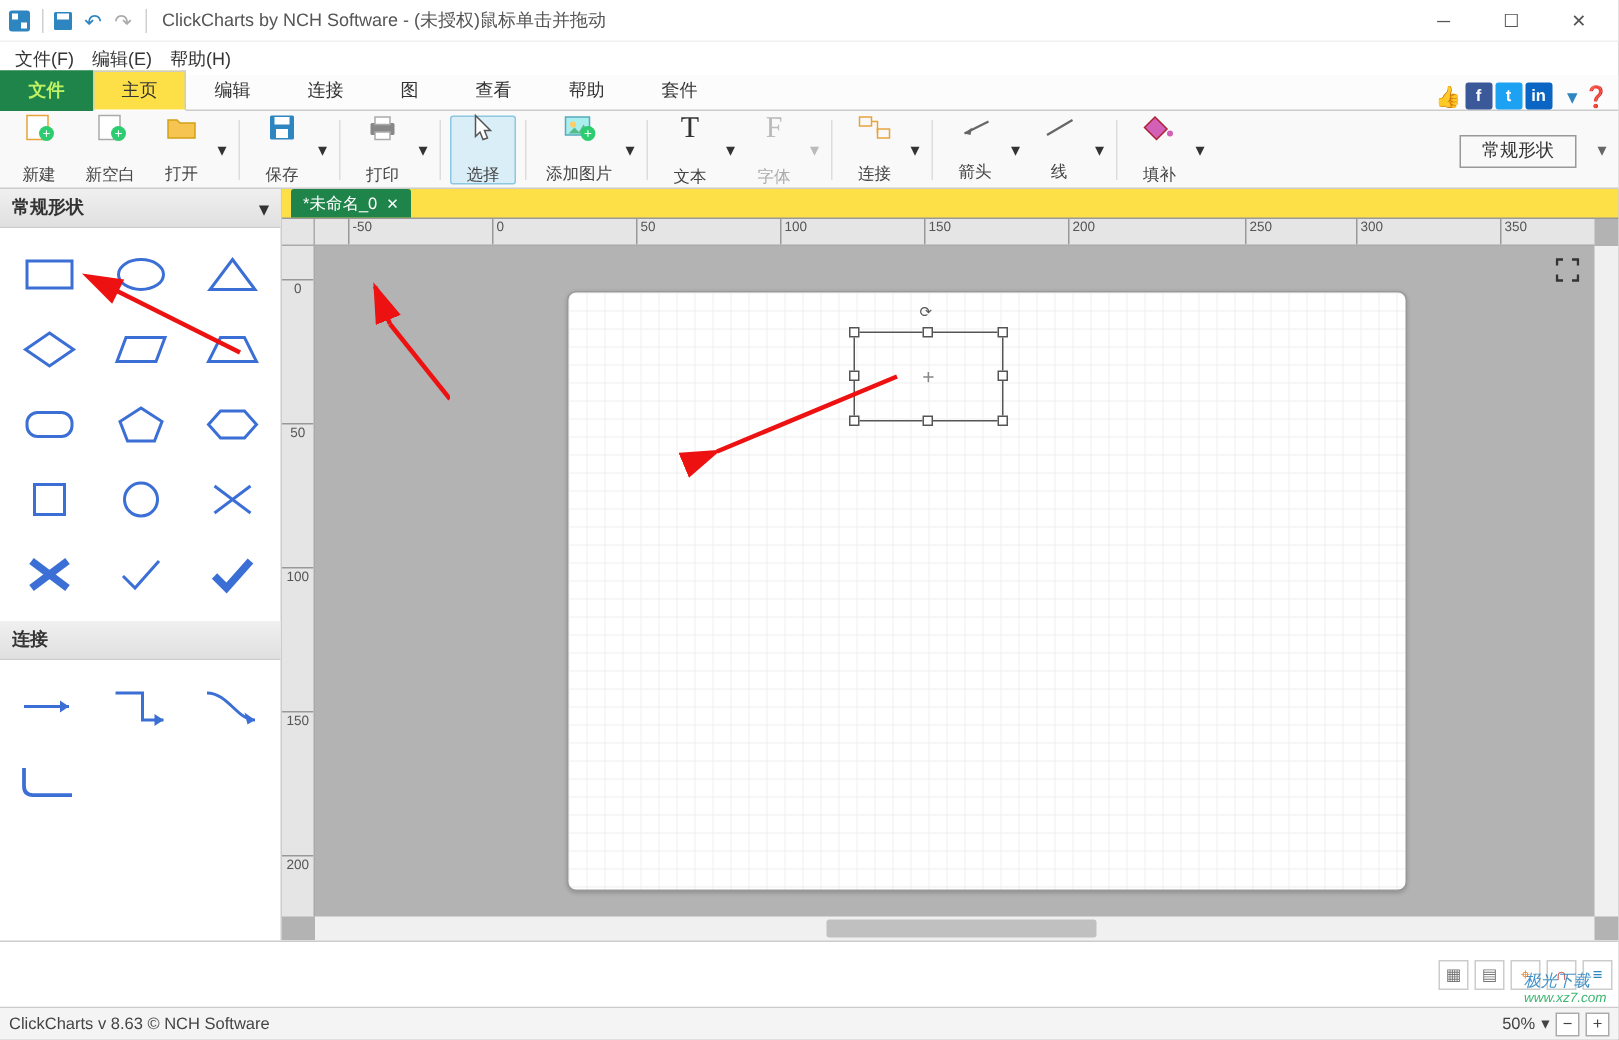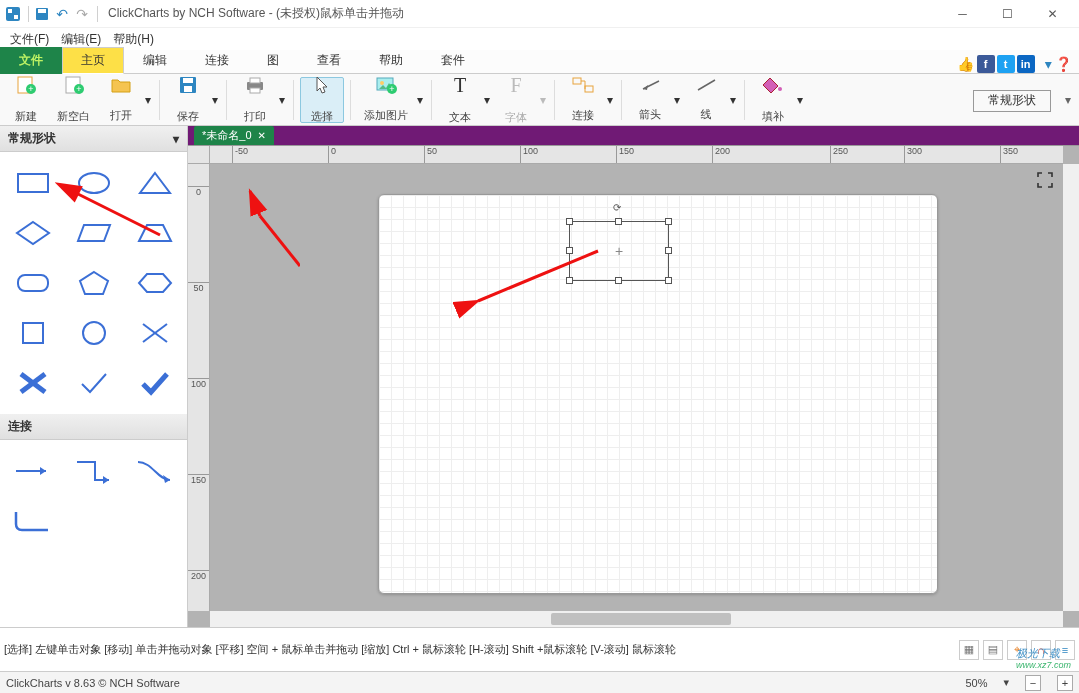--- a/index.html
+++ b/index.html
@@ -41,21 +41,21 @@
   .workspace { flex: 1; display: flex; min-height: 0; }
   
   
   .shape-panel { width: 188px; background: #fff; border-right: 1px solid #ccc; display: flex; flex-direction: column; }
   .panel-header { background: linear-gradient(#f0f0f0,#e0e0e0); border-bottom: 1px solid #ccc; padding: 4px 8px; font-size: 12px; display: flex; align-items: center; justify-content: space-between; font-weight: bold; }
   .shape-grid { padding: 8px 4px; display: grid; grid-template-columns: repeat(3, 1fr); gap: 4px; }
   .shape-cell { height: 46px; display: flex; align-items: center; justify-content: center; position: relative; }
   
   
   .canvas-area { flex: 1; display: flex; flex-direction: column; background: #b3b3b3; position: relative; }
-  .doctabs { height: 20px; background: #701a75; display: flex; align-items: flex-end; border-bottom: 1px solid #999; padding-left: 6px; }
+  .doctabs { height: 20px; background: #fde047; display: flex; align-items: flex-end; border-bottom: 1px solid #999; padding-left: 6px; }
   .doctab { background: #1e8449; color: #fff; font-size: 11px; padding: 2px 8px; border-radius: 2px 2px 0 0; display: flex; align-items: center; gap: 6px; }
   .doctab .x { font-size: 10px; cursor: default; }
   
   .ruler-corner { position: absolute; left: 0; top: 20px; width: 22px; height: 18px; background: #e5e5e5; border-right: 1px solid #aaa; border-bottom: 1px solid #aaa; z-index: 5; }
   .ruler-h { position: absolute; left: 22px; right: 16px; top: 20px; height: 18px; background: #e5e5e5; border-bottom: 1px solid #aaa; font-size: 9px; color: #555; overflow: hidden; z-index: 5; }
   .ruler-h .ticks { position: relative; height: 100%; }
   .ruler-h .tk { position: absolute; top: 0; height: 100%; border-left: 1px solid #999; padding-left: 2px; }
   .ruler-v { position: absolute; left: 0; top: 38px; bottom: 16px; width: 22px; background: #e5e5e5; border-right: 1px solid #aaa; font-size: 9px; color: #555; overflow: hidden; z-index: 5; }
   .ruler-v .tk { position: absolute; left: 0; width: 100%; border-top: 1px solid #999; text-align: center; }
   
@@ -83,21 +83,21 @@
   
   .hintbar { height: 44px; background: #fff; border-top: 1px solid #ccc; display: flex; align-items: center; font-size: 11px; color: #333; padding: 2px 4px; position: relative; }
   .hint-text { max-width: 720px; line-height: 1.3; }
   .hint-right { margin-left: auto; display: flex; align-items: center; gap: 4px; }
   .status-ico { width: 20px; height: 20px; border: 1px solid #ccc; display: inline-flex; align-items: center; justify-content: center; color: #777; font-size: 11px; background: #fff; }
   .watermark { position: absolute; right: 8px; bottom: 2px; font-size: 11px; color: #2e86c1; opacity: .9; font-style: italic; }
   .watermark .sub { color: #27ae60; font-size: 9px; display:block; line-height: .9;}
   
   
   .statusbar { height: 22px; background: #f4f4f4; border-top: 1px solid #ccc; display: flex; align-items: center; padding: 0 6px; font-size: 11px; color: #444; }
-  .statusbar .zoom { margin-left: auto; display: flex; align-items: center; gap: 16px; }
+  .statusbar .zoom { margin-left: auto; display: flex; align-items: center; gap: 4px; }
   .zbtn { width: 16px; height: 16px; border: 1px solid #aaa; display: inline-flex; align-items: center; justify-content: center; font-size: 11px; background: #fff; }
 </style>
 </head>
 <body>
 
 <div class="titlebar">
   <span class="tb-icon">
       <svg width="16" height="16">
         <rect x="1" y="1" width="14" height="14" fill="#2e86c1" rx="2"></rect>
         <rect x="3" y="3" width="4" height="4" fill="#fff"></rect>
@@ -484,21 +484,20 @@
 <svg class="anno" style="position:absolute;left:40px;top:165px;width:160px;height:90px;z-index:50">
   <defs>
       <marker id="ah3" markerWidth="10" markerHeight="10" refX="2" refY="3" orient="auto">
         <path d="M9,0 L0,3 L9,6 z" fill="#e11"></path>
       </marker>
     </defs>
   <line x1="20" y1="20" x2="120" y2="70" stroke="#e11" stroke-width="3" marker-start="url(#ah3)"></line>
 </svg>
 
 <div class="hintbar">
-  <div class="hint-text">[选择] 左键单击对象 [移动] 单击并拖动对象 [平移] 空间 + 鼠标单击并拖动 [缩放] Ctrl + 鼠标滚轮 [H-滚动] Shift +鼠标滚轮 [V-滚动] 鼠标滚轮</div>
   <div class="hint-right">
     <span class="status-ico">▦</span>
     <span class="status-ico">▤</span>
     <span class="status-ico" style="color:#e67e22">⌖</span>
     <span class="status-ico" style="color:#c0392b">∩</span>
     <span class="status-ico" style="color:#2e86c1">≡</span>
   </div>
   <div class="watermark">
     <span>极光下载</span>
     <span class="sub">www.xz7.com</span>

